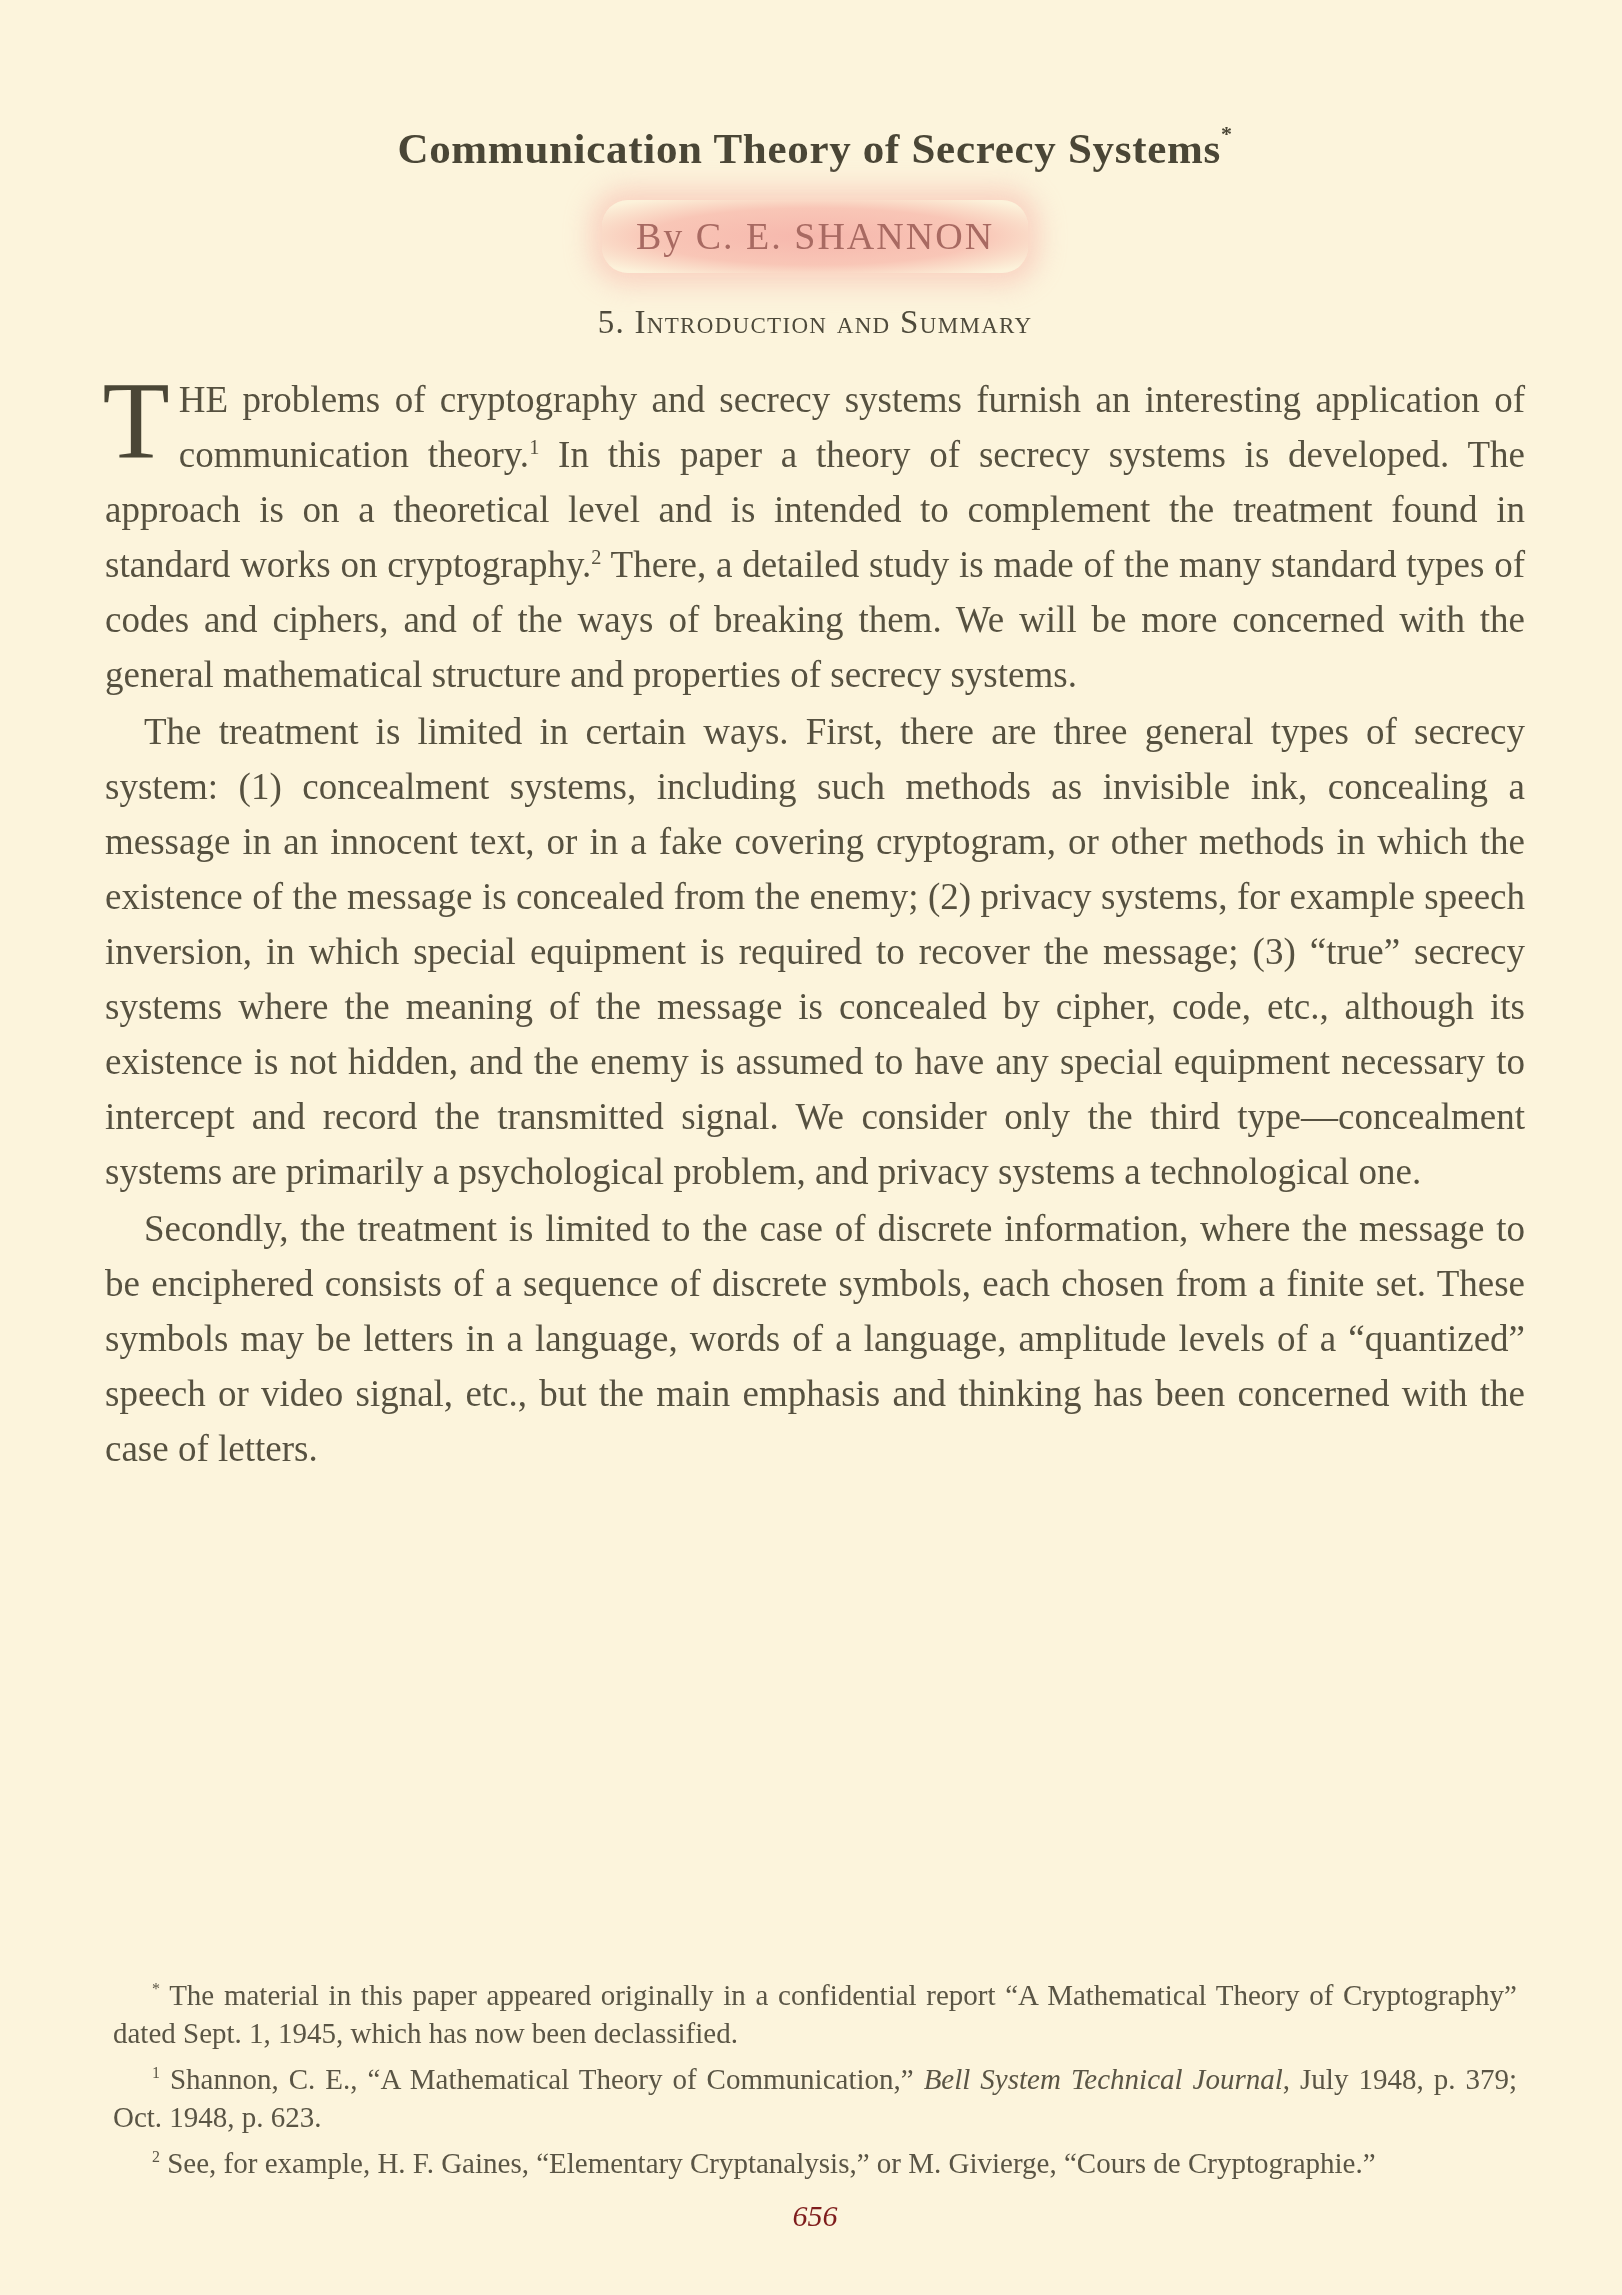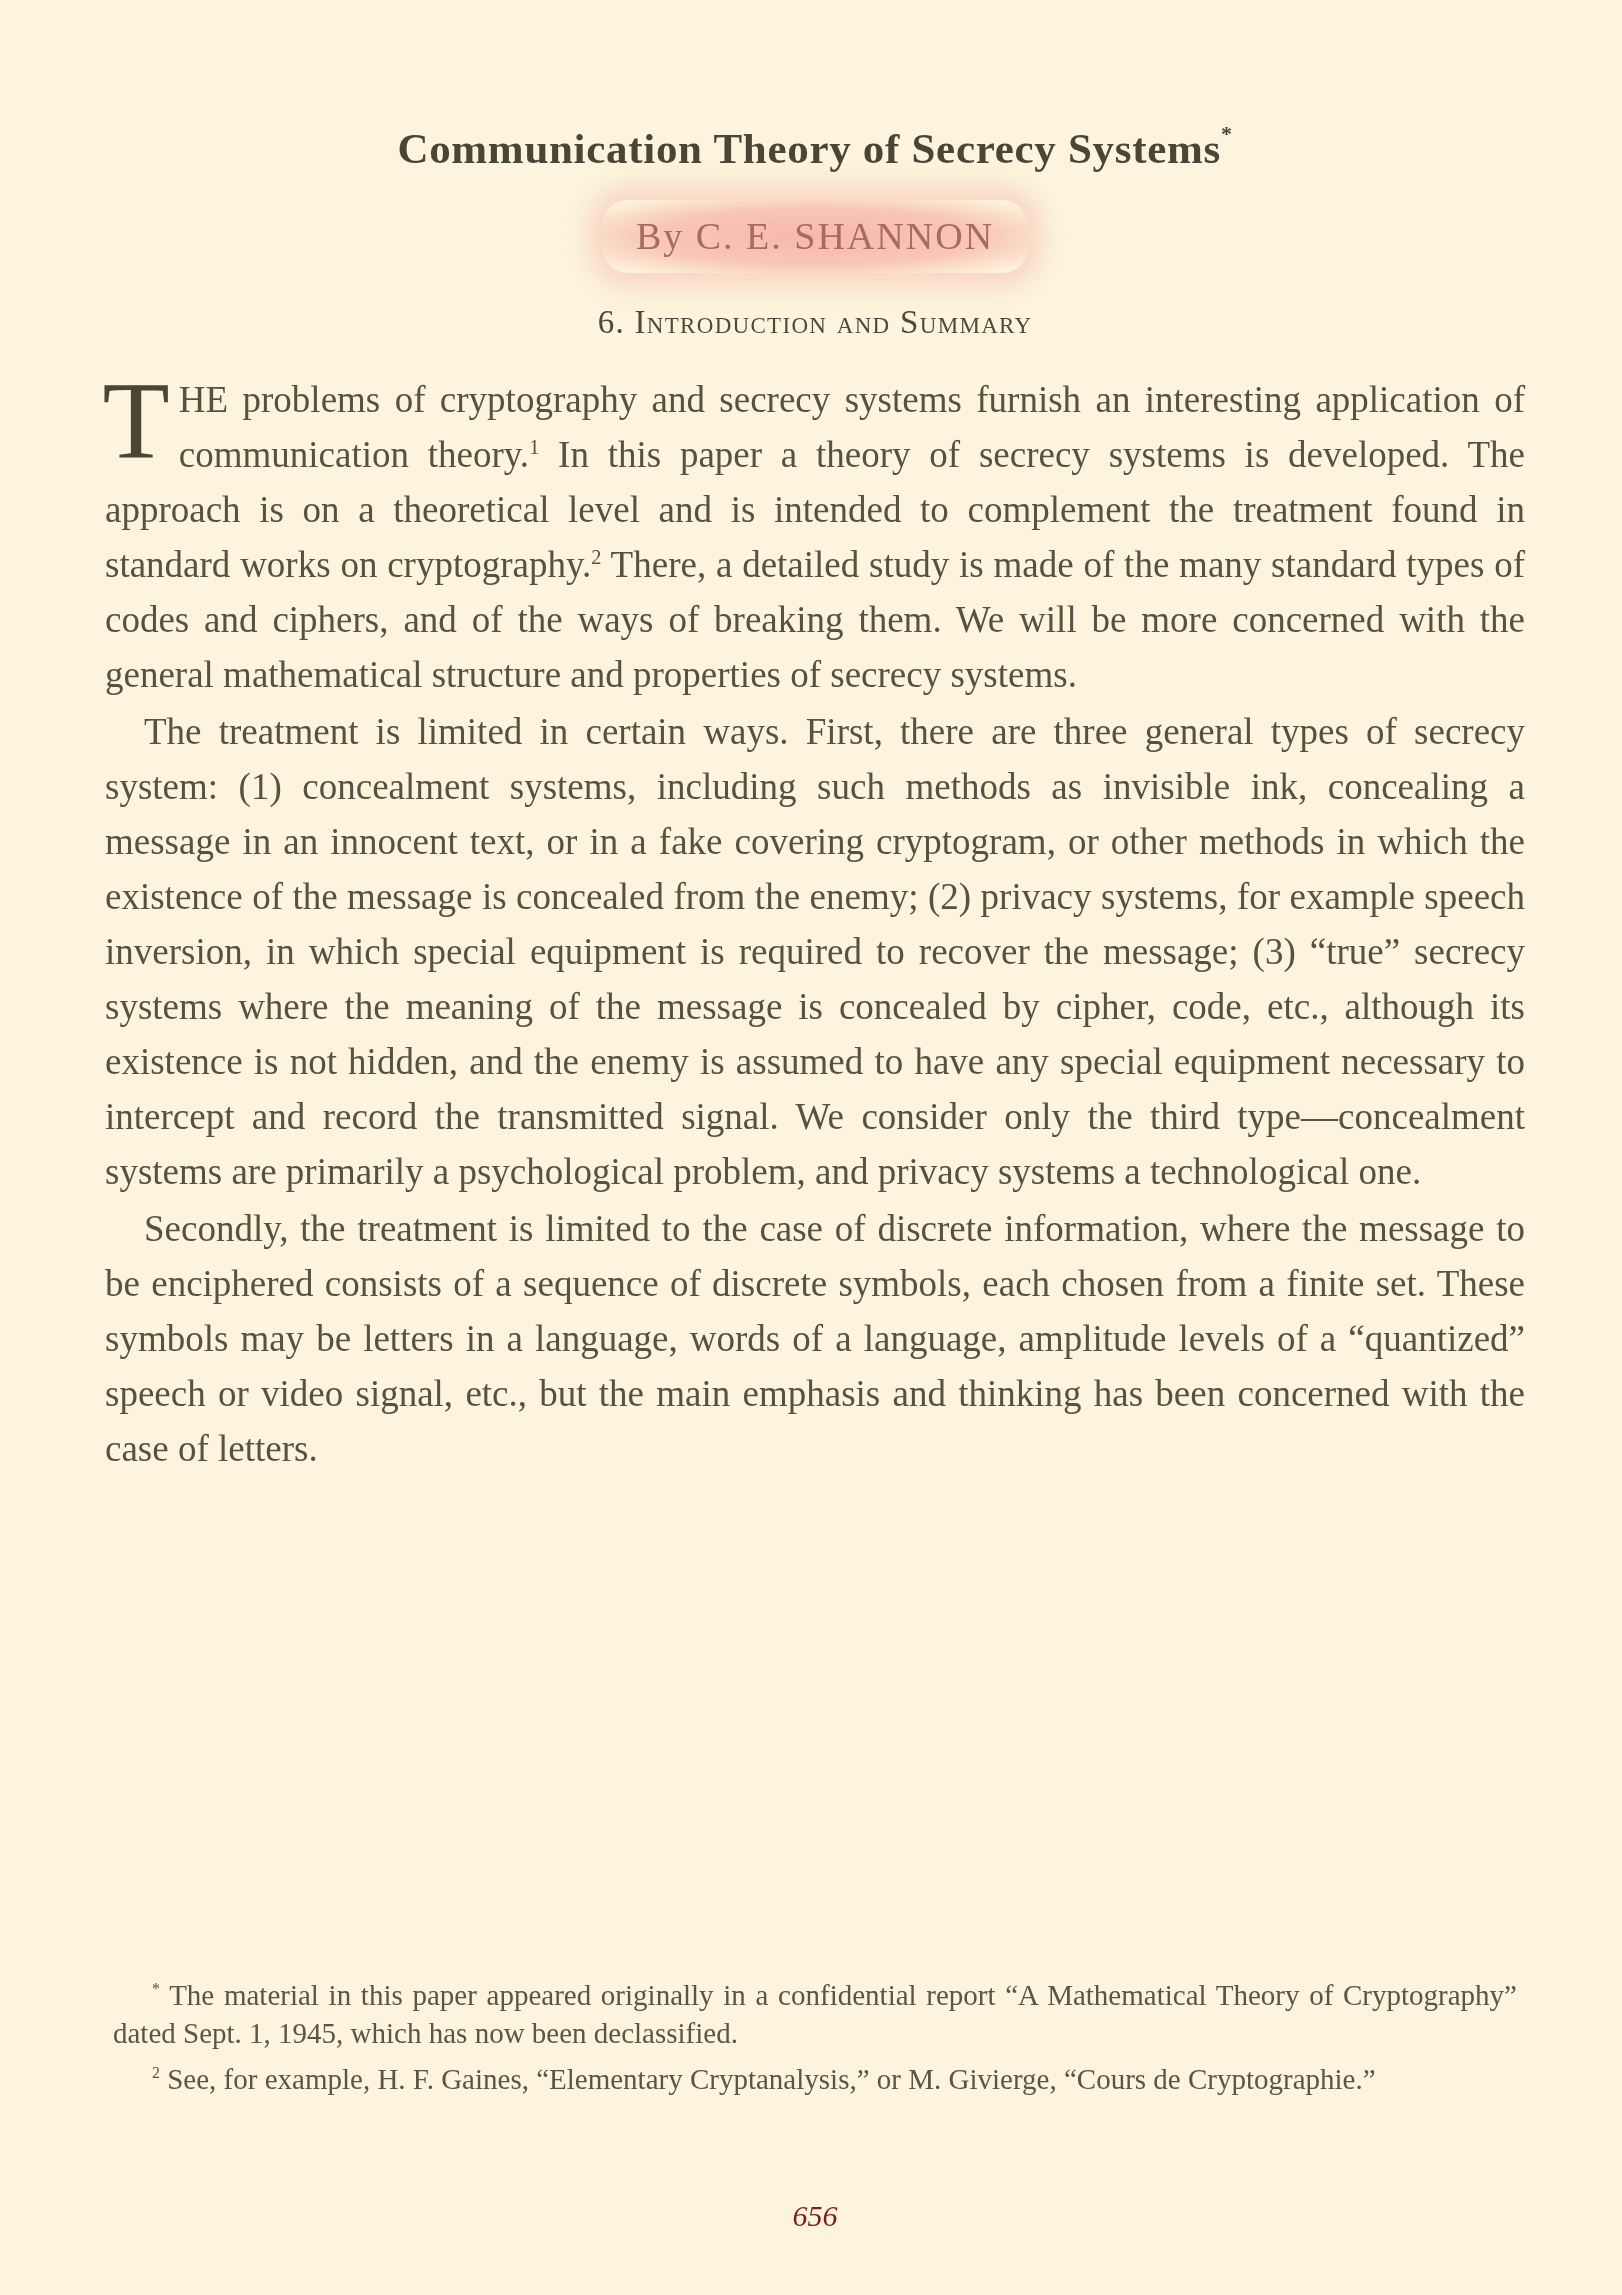--- a/index.html
+++ b/index.html
@@ -130,29 +130,30 @@
 <body>
 
 <div class="page">
 
   <div class="title"><span>Communication Theory of Secrecy Systems</span><sup>*</sup></div>
 
   <div class="author-wrap">
     <span class="author">By C. E. SHANNON</span>
   </div>
 
-  <div class="section-heading">6. Introduction and Summary</div>
+  <div class="section-heading">5. Introduction and Summary</div>
 
   <div class="body-text">
     <p class="first"><span class="dropcap">T</span><span class="smallcaps">HE</span><span> problems of cryptography and secrecy systems furnish an interesting application of communication theory.</span><sup>1</sup><span> In this paper a theory of secrecy systems is developed. The approach is on a theoretical level and is intended to complement the treatment found in standard works on cryptography.</span><sup>2</sup><span> There, a detailed study is made of the many standard types of codes and ciphers, and of the ways of breaking them. We will be more concerned with the general mathematical structure and properties of secrecy systems.</span></p>
     <p class="gap">The treatment is limited in certain ways. First, there are three general types of secrecy system: (1) concealment systems, including such methods as invisible ink, concealing a message in an innocent text, or in a fake covering cryptogram, or other methods in which the existence of the message is concealed from the enemy; (2) privacy systems, for example speech inversion, in which special equipment is required to recover the message; (3) “true” secrecy systems where the meaning of the message is concealed by cipher, code, etc., although its existence is not hidden, and the enemy is assumed to have any special equipment necessary to intercept and record the transmitted signal. We consider only the third type—concealment systems are primarily a psychological problem, and privacy systems a technological one.</p>
     <p class="gap">Secondly, the treatment is limited to the case of discrete information, where the message to be enciphered consists of a sequence of discrete symbols, each chosen from a finite set. These symbols may be letters in a language, words of a language, amplitude levels of a “quantized” speech or video signal, etc., but the main emphasis and thinking has been concerned with the case of letters.</p>
   </div>
 
   <div class="footnotes">
     <p><sup>*</sup><span> The material in this paper appeared originally in a confidential report “A Mathematical Theory of Cryptography” dated Sept. 1, 1945, which has now been declassified.</span></p>
+    <p><sup>1</sup><span> Shannon, C. E., “A Mathematical Theory of Communication,” </span><em>Bell System Technical Journal</em><span>, July 1948, p. 379; Oct. 1948, p. 623.</span></p>
     <p><sup>2</sup><span> See, for example, H. F. Gaines, “Elementary Cryptanalysis,” or M. Givierge, “Cours de Cryptographie.”</span></p>
   </div>
 
   <div class="page-number">656</div>
 
 </div>
 
 
 </body></html>

